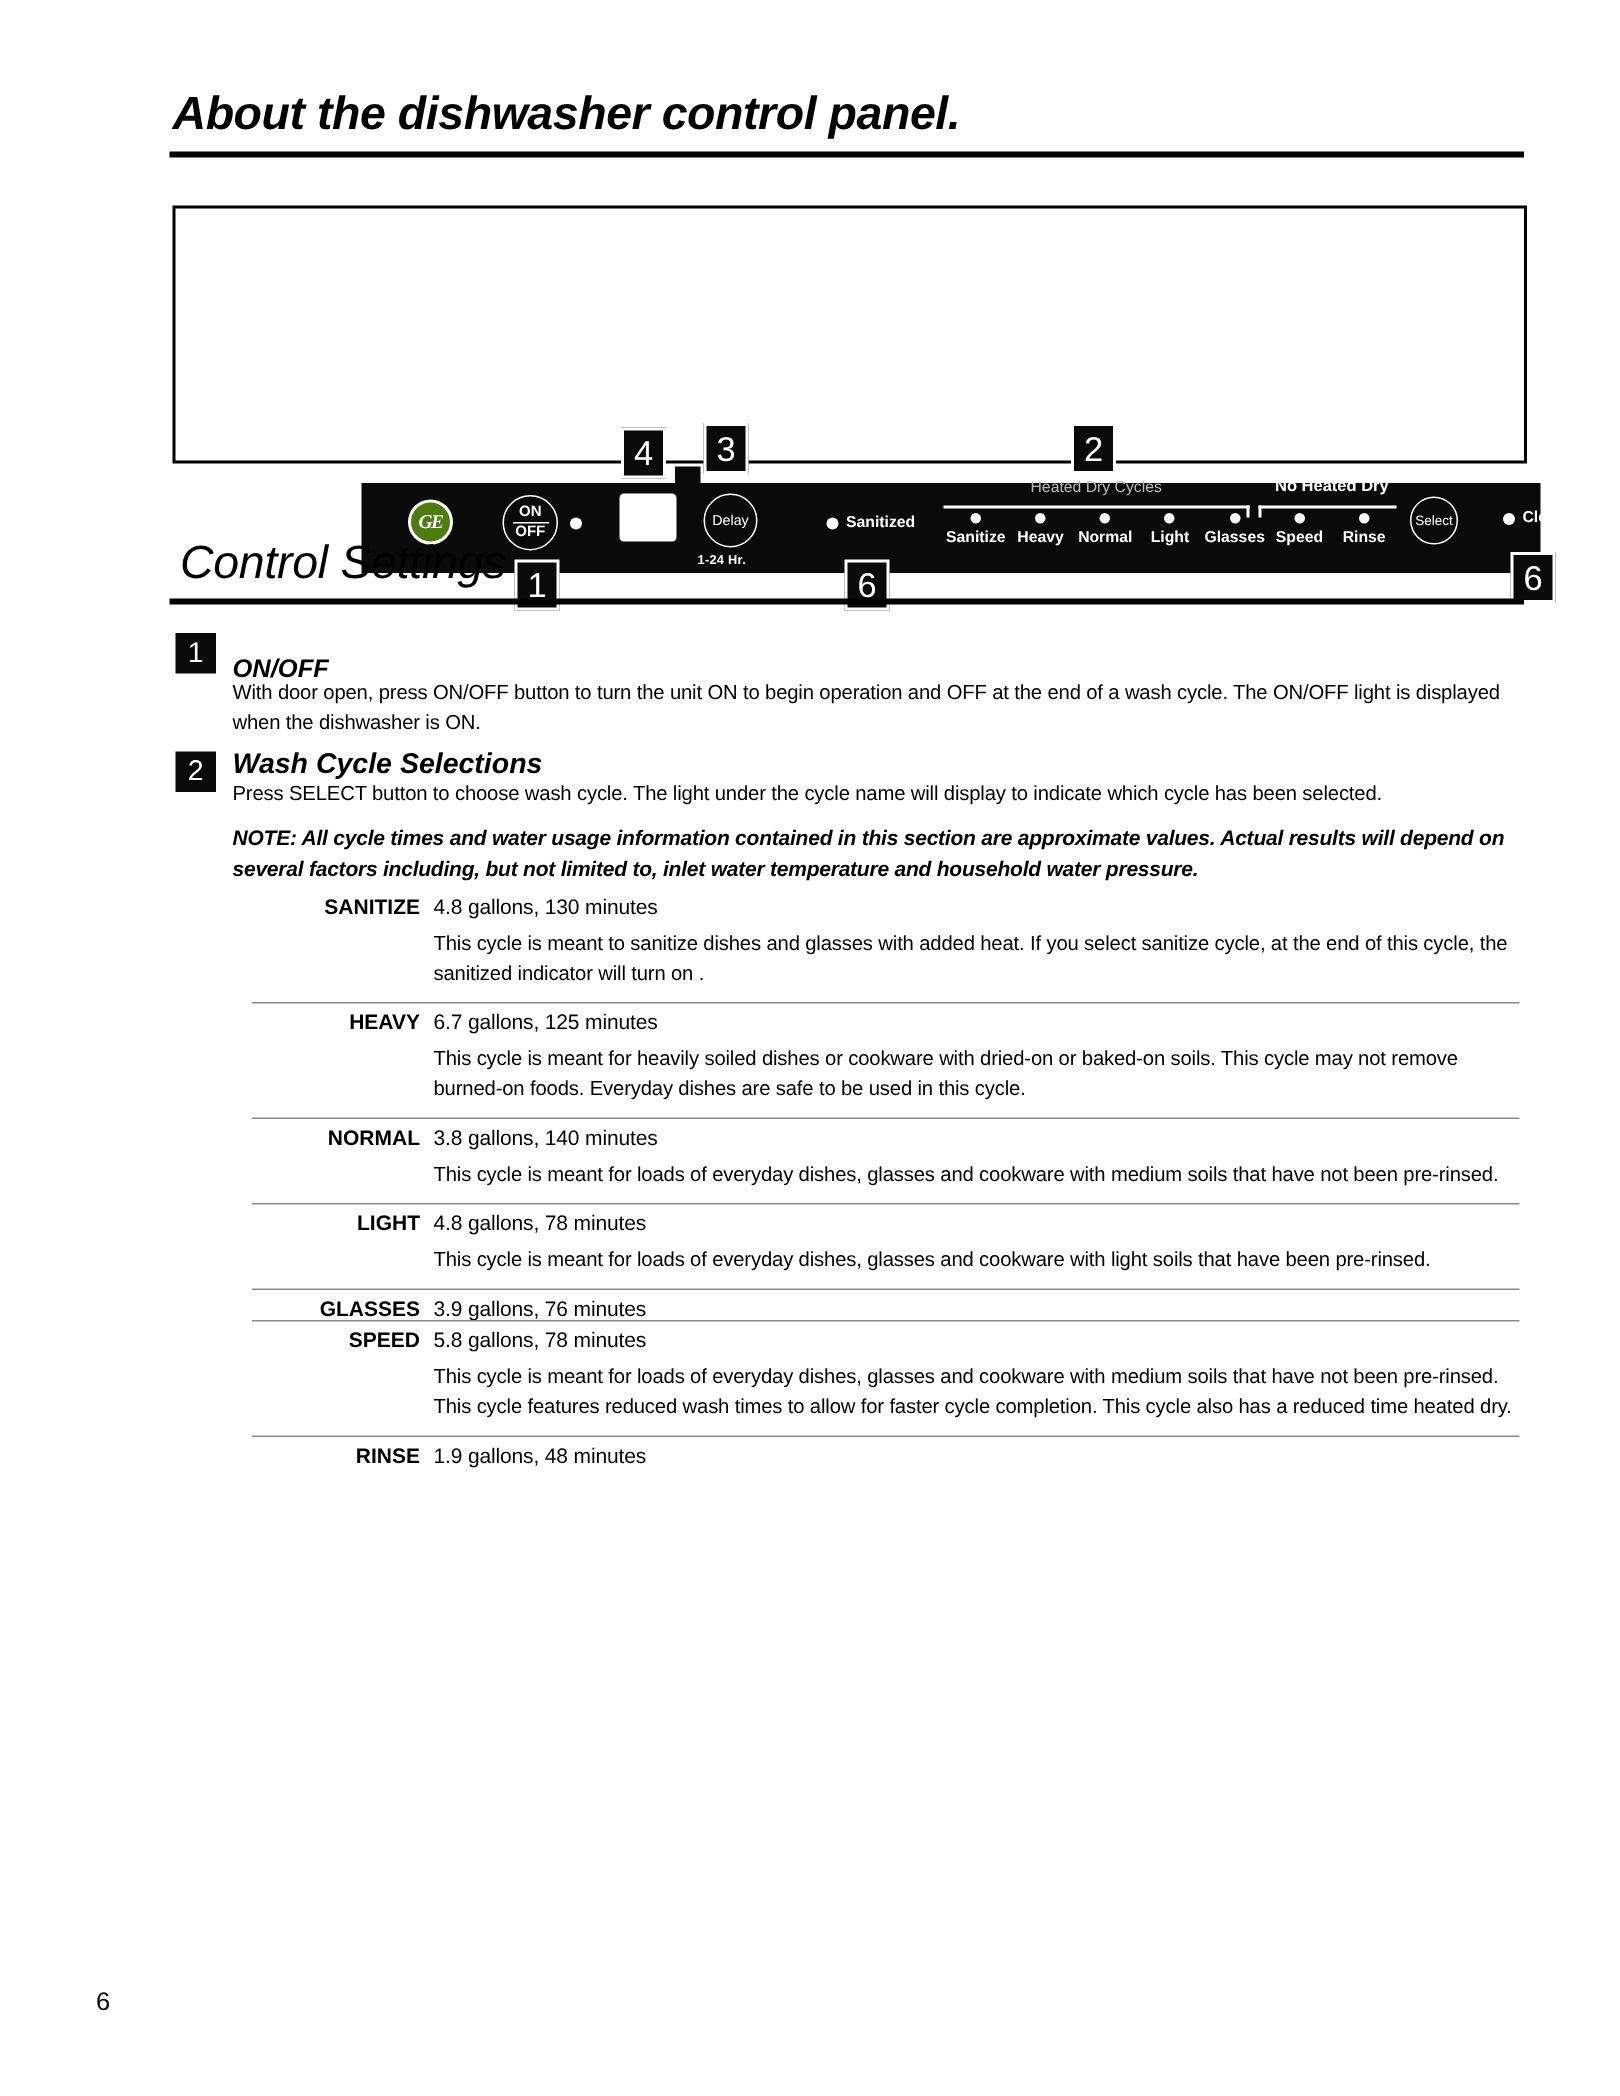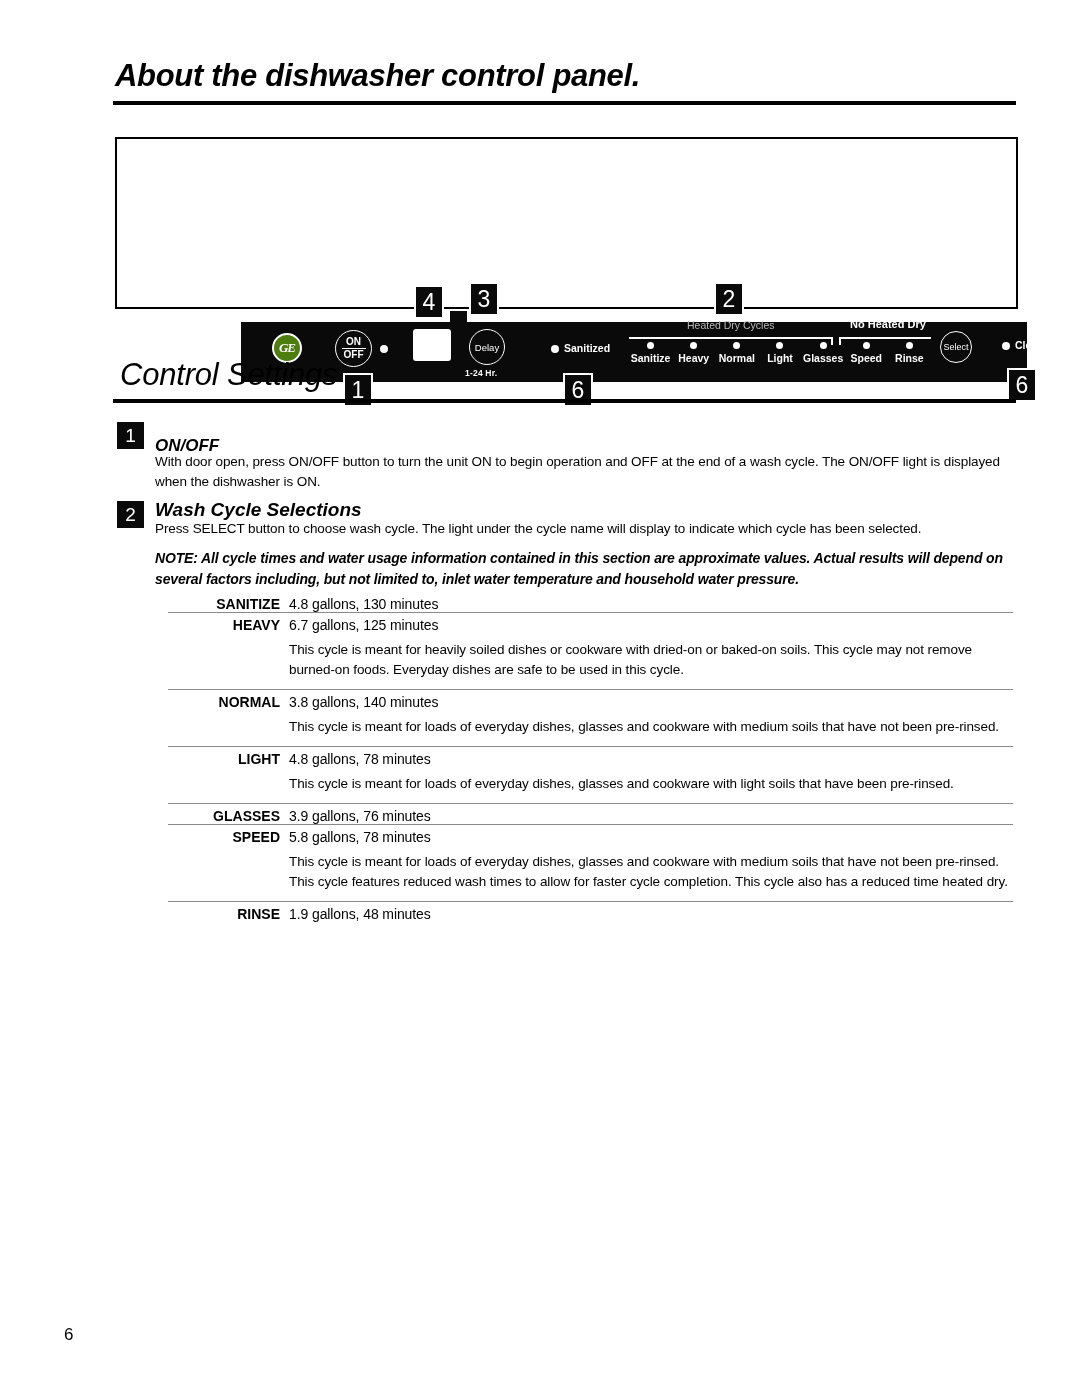--- a/index.html
+++ b/index.html
@@ -468,20 +468,21 @@
 <div class="item-head ih2">Wash Cycle Selections</div>
 <div class="body-text bt2">Press SELECT button to choose wash cycle. The light under the cycle name will display to indicate which cycle has been selected.</div>
 <div class="note-text">NOTE: All cycle times and water usage information contained in this section are approximate values. Actual results will depend on several factors including, but not limited to, inlet water temperature and household water pressure.</div>
 
 <div class="cycles">
   <div class="cycle-row">
     <div class="cycle-line">
       <span class="cycle-name">SANITIZE</span>
       <span class="cycle-spec">4.8 gallons, 130 minutes</span>
     </div>
+    <div class="cycle-desc">This cycle is meant to sanitize dishes and glasses with added heat. If you select sanitize cycle, at the end of this cycle, the sanitized indicator will turn on .</div>
   </div>
   <div class="cycle-row">
     <div class="cycle-line">
       <span class="cycle-name">HEAVY</span>
       <span class="cycle-spec">6.7 gallons, 125 minutes</span>
     </div>
     <div class="cycle-desc">This cycle is meant for heavily soiled dishes or cookware with dried-on or baked-on soils. This cycle may not remove burned-on foods. Everyday dishes are safe to be used in this cycle.</div>
   </div>
   <div class="cycle-row">
     <div class="cycle-line">

